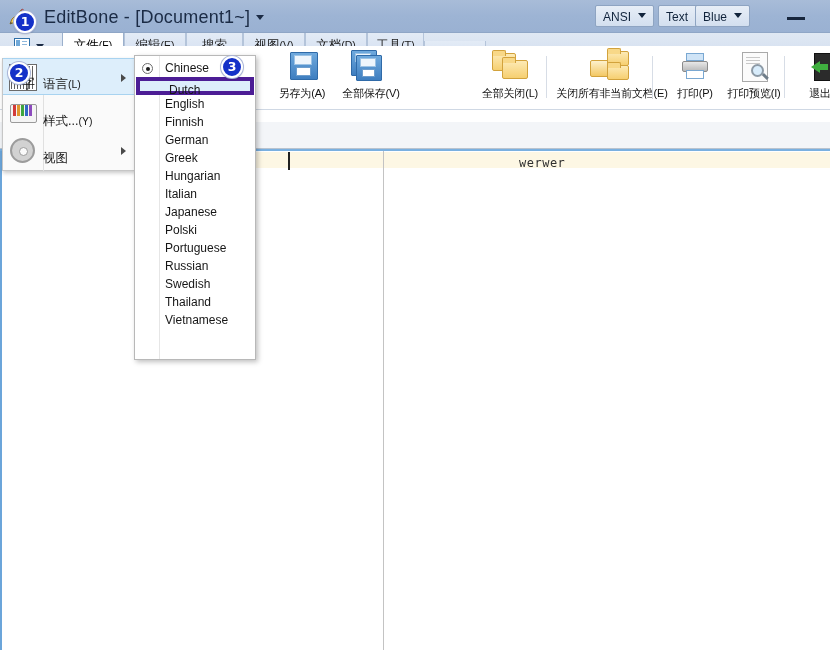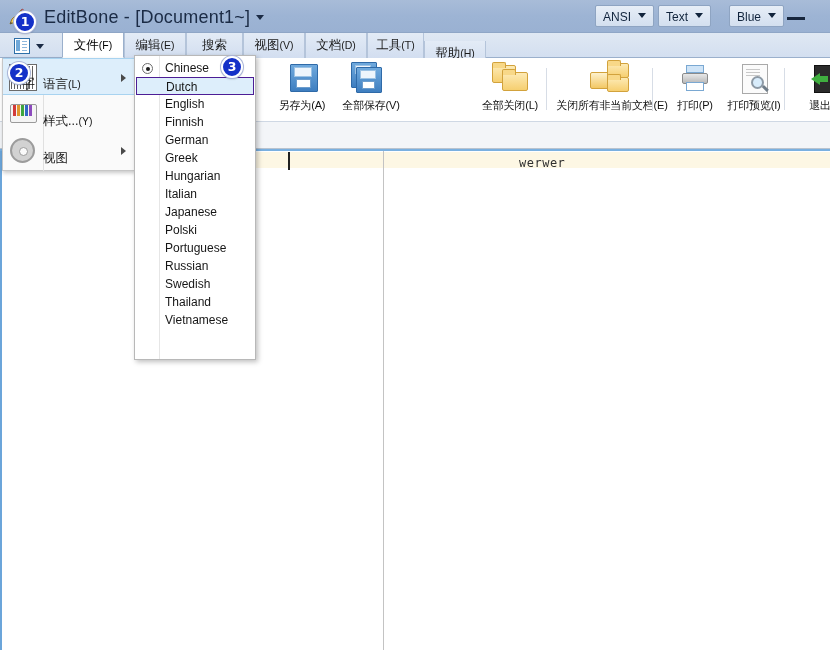--- a/index.html
+++ b/index.html
@@ -48,21 +48,21 @@
     box-sizing: border-box;
     white-space: nowrap;
   }
   .tb-combo .cb-caret {
     display: inline-block; margin-left: 7px;
     border-left: 4px solid transparent; border-right: 4px solid transparent;
     border-top: 5px solid #11243c; vertical-align: 3px;
   }
   #combo-ansi { left: 595px; }
   #combo-text { left: 658px; }
-  #combo-blue { left: 729px; text-align: right; }
+  #combo-blue { left: 695px; text-align: right; }
   #btn-minimize {
     position: absolute; left: 775px; top: 5px; width: 42px; height: 22px;
   }
   #btn-minimize .mindash {
     position: absolute; left: 12px; top: 12px; width: 18px; height: 3px;
     background: #17263d;
   }
 
   
   #tabstrip {
@@ -108,21 +108,21 @@
     background: #ffffff;
     border-left: 1px solid #9bb0cc;
     border-right: 1px solid #9bb0cc;
     border-bottom: 1px solid #ffffff;
     color: #000;
   }
   .tab .mn { font-size: 10.5px; }
 
   
   #ribbon {
-    position: absolute; left: 0; top: 58px; width: 830px; height: 64px;
+    position: absolute; left: 0; top: 46px; width: 830px; height: 64px;
     background: #ffffff;
     border-bottom: 1px solid #cfd8e4;
     box-sizing: border-box;
   }
   .ribbon-item {
     position: absolute; top: 2px; width: 74px; height: 60px;
     text-align: center;
   }
   .ribbon-item .ico { height: 34px; position: relative; margin: 2px auto 0; width: 40px; }
   .ribbon-item .lbl {
@@ -281,21 +281,21 @@
   }
   .lang-item {
     position: relative; height: 18px; line-height: 18px;
     padding-left: 30px;
     font-size: 12px; color: #161616;
     white-space: nowrap;
     box-sizing: border-box;
   }
   .lang-item.highlight {
     background: #ddeefb;
-    border: 1px solid #4c1d95;
+    border: 4px solid #4c1d95;
     margin: 0 1px;
     padding-left: 29px;
   }
   .radio-dot {
     position: absolute; left: 7px; top: 4px; width: 11px; height: 11px;
     border-radius: 50%; border: 1px solid #6d6d6d; background: #fdfdfd;
     box-sizing: border-box;
   }
   .radio-dot::after {
     content: ""; position: absolute; left: 2.5px; top: 2.5px;

